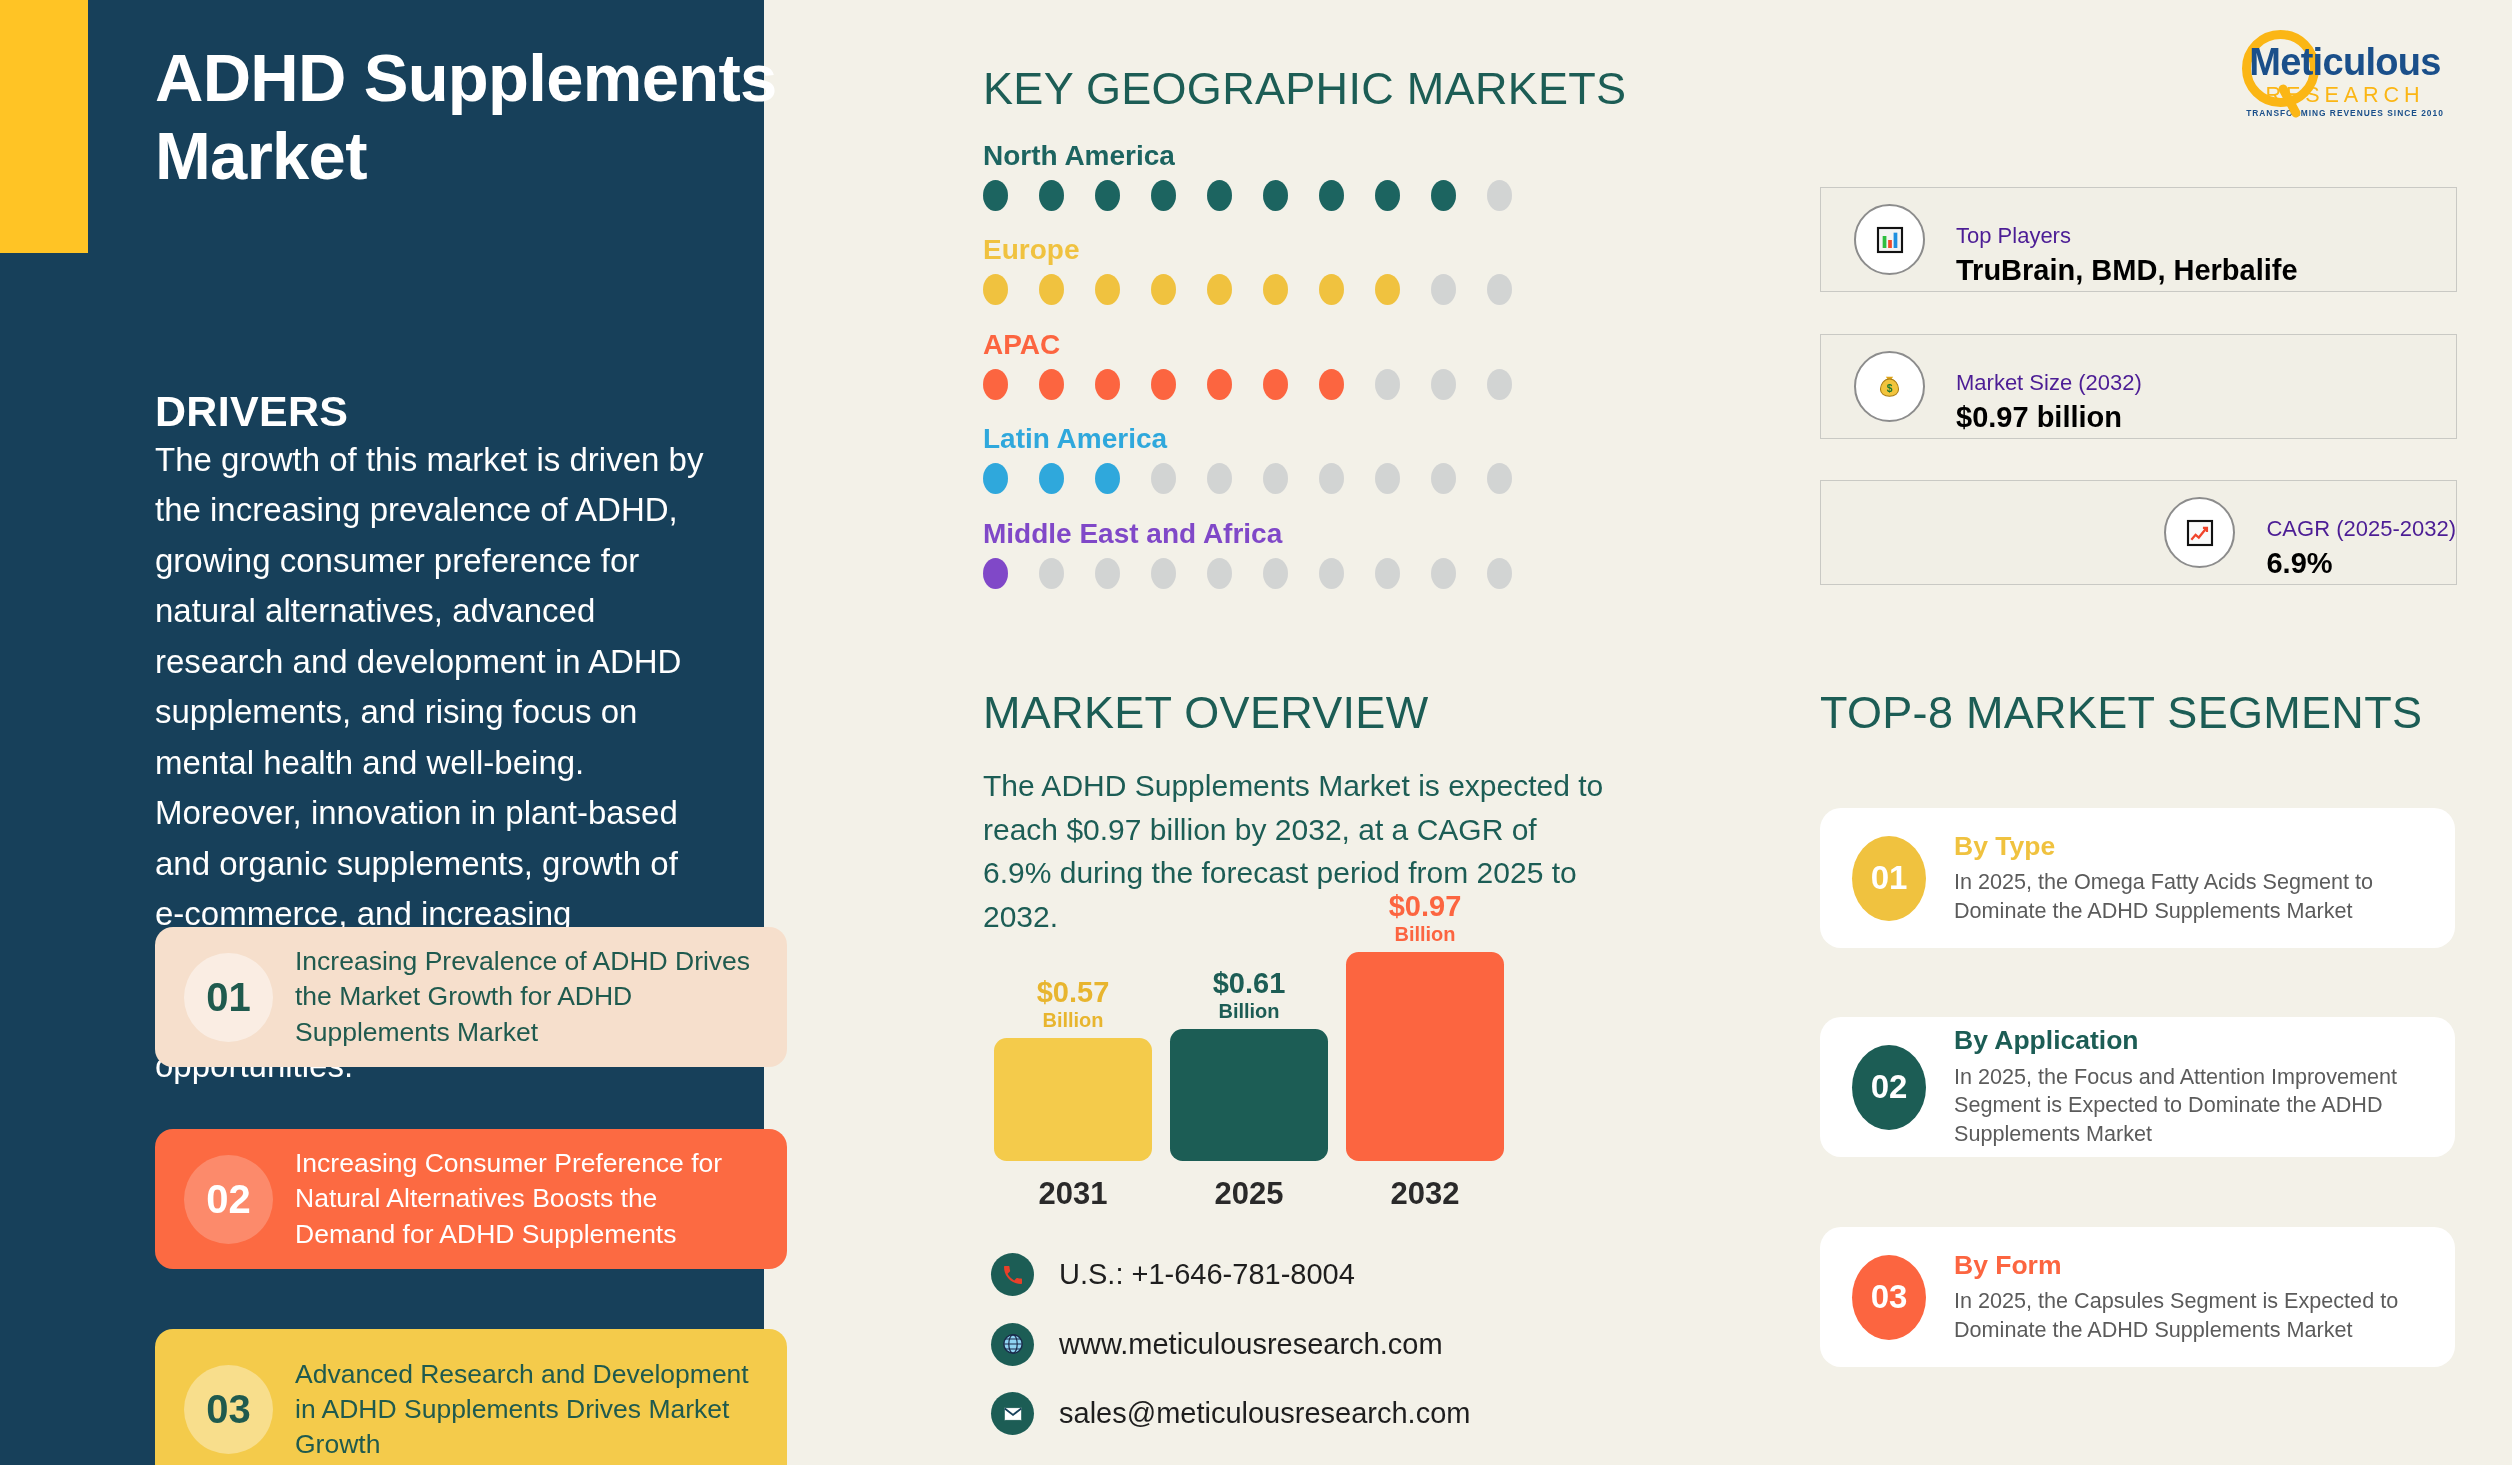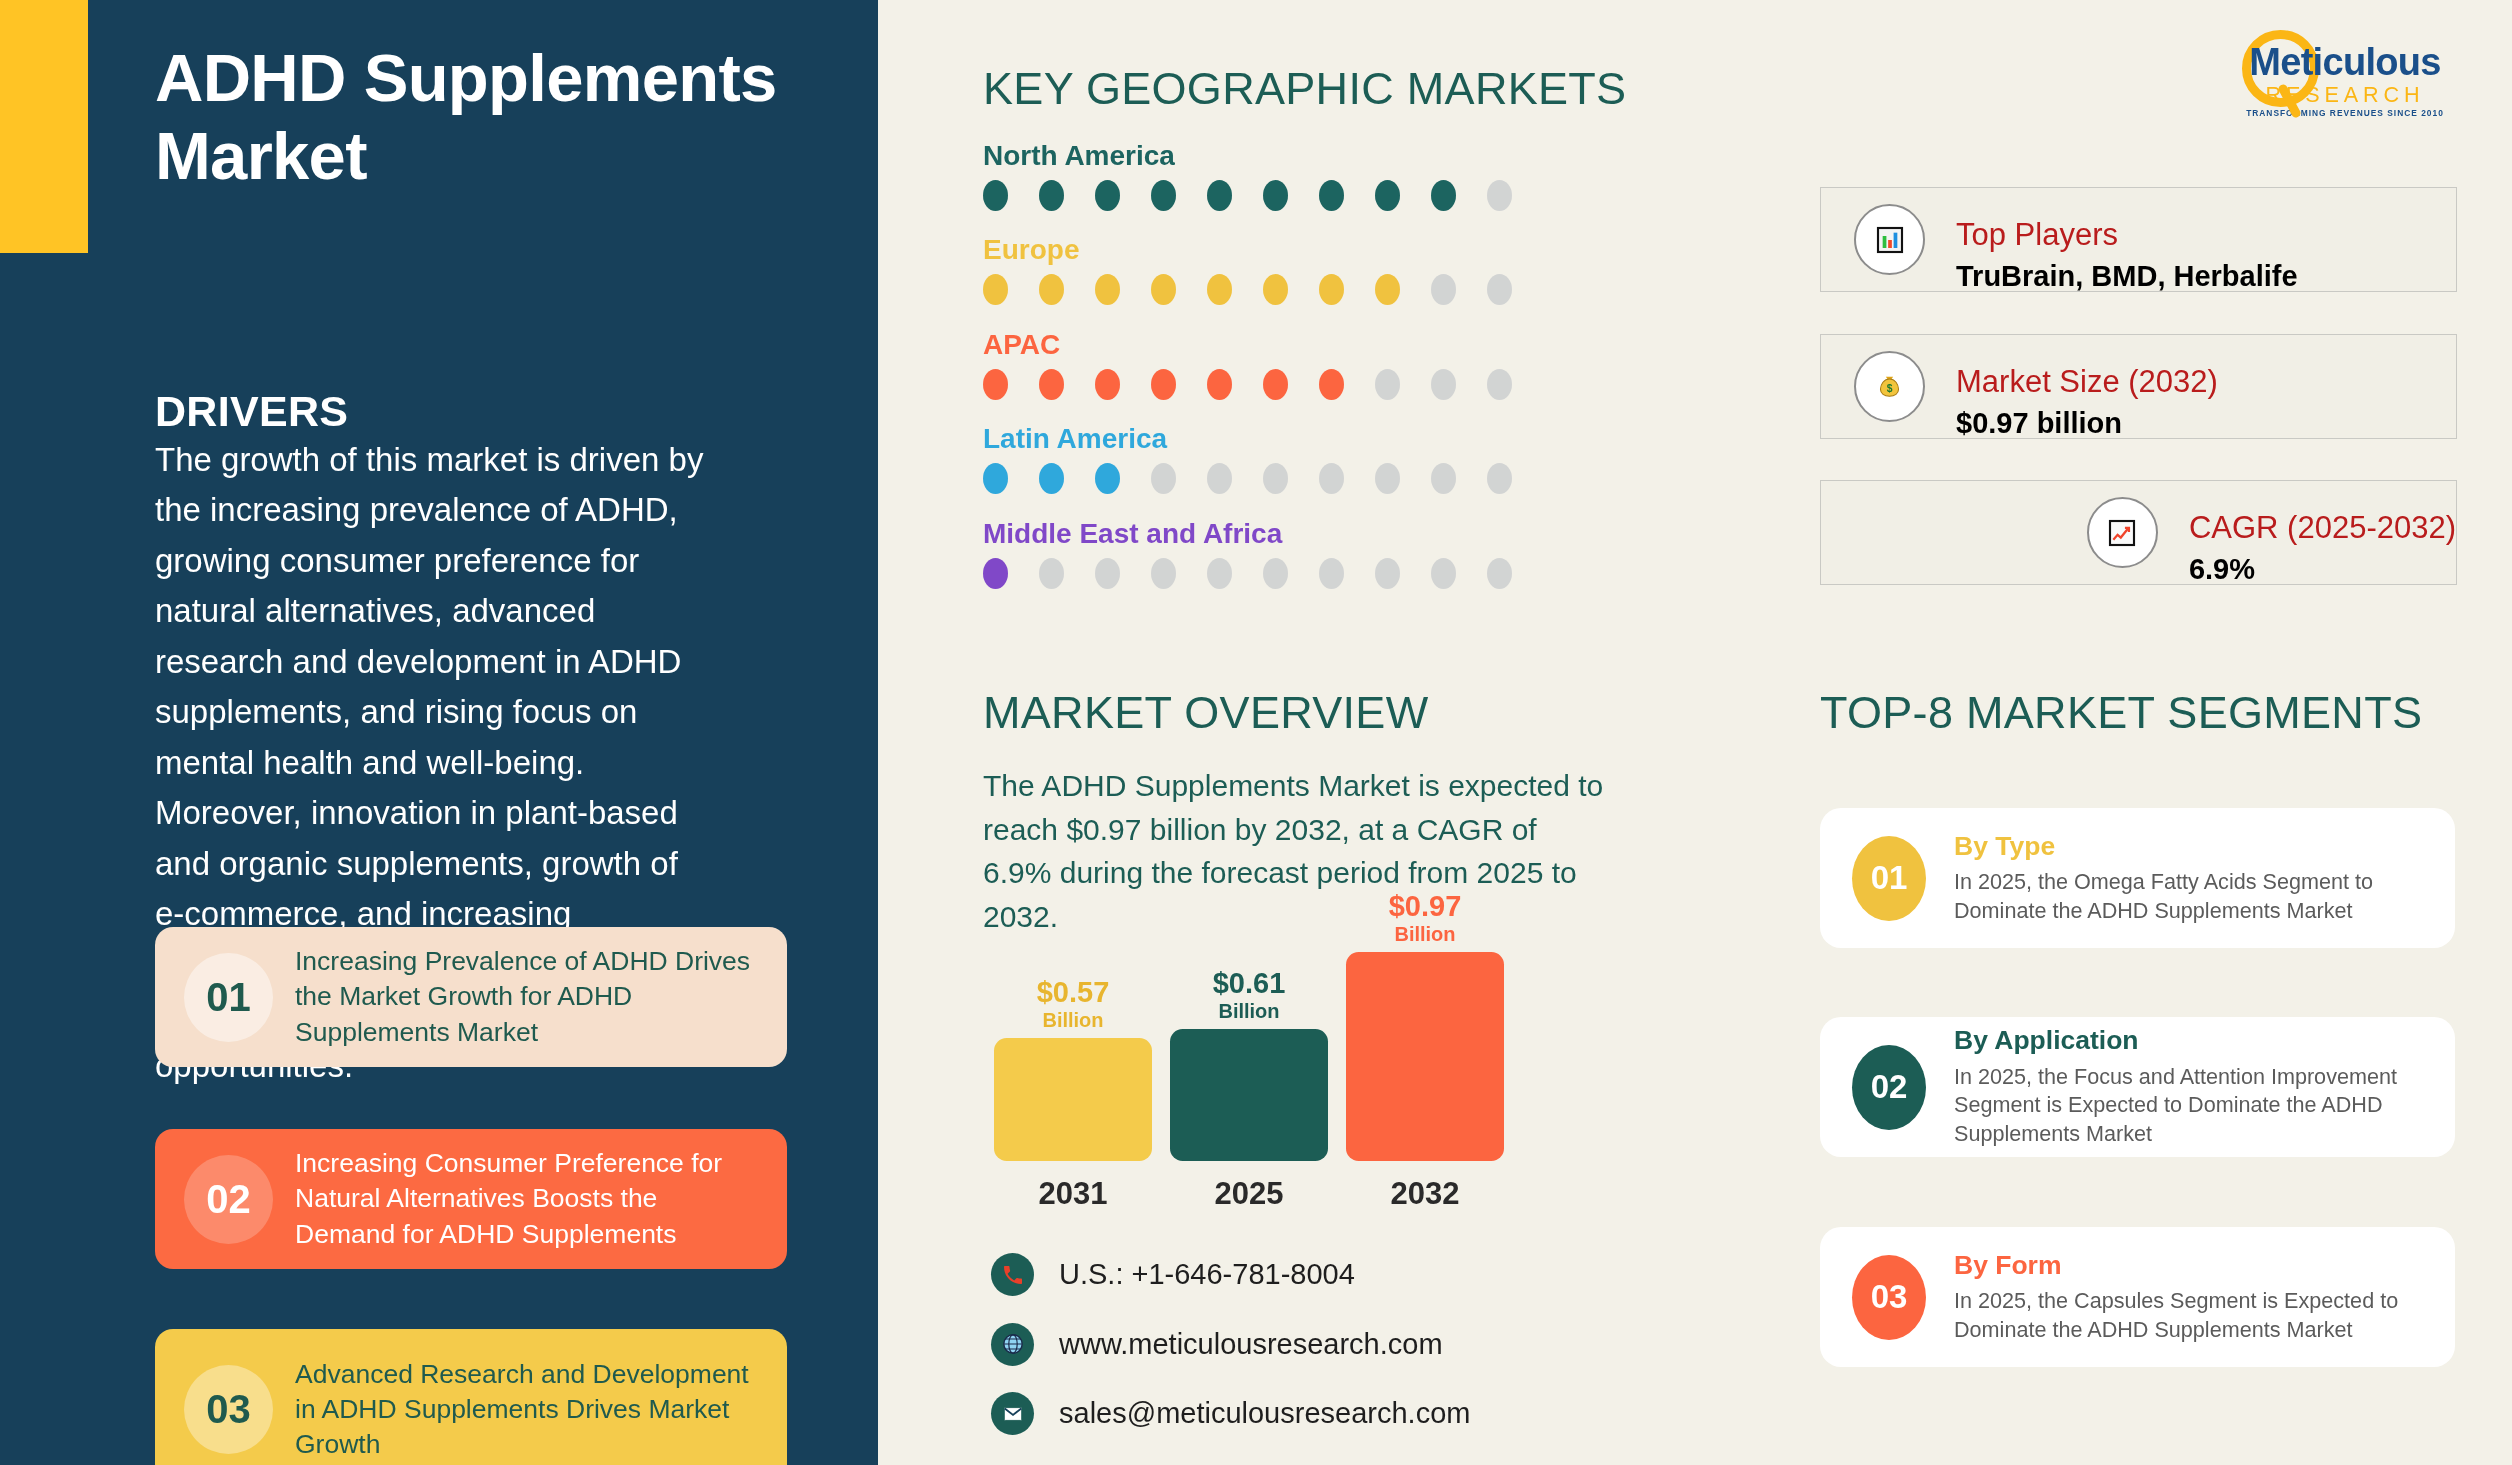--- a/index.html
+++ b/index.html
@@ -7,21 +7,21 @@
     width:2512px;height:1465px;
     background:#F3F1E8;
     font-family:"Liberation Sans", sans-serif;
     overflow:hidden;
     position:relative;
   }
   .root{position:absolute;inset:0;}
 
   
   .left-panel{
-    position:absolute;left:0;top:0;width:878px;height:1465px;
+    position:absolute;left:0;top:0;width:764px;height:1465px;
     background:#17405A;
   }
   .accent-bar{
     position:absolute;left:0;top:0;width:88px;height:253px;
     background:#FFC425;
   }
   .main-title{
     position:absolute;left:155px;top:39px;width:698px;
     color:#ffffff;font-size:67px;font-weight:bold;line-height:1.16;
     letter-spacing:-0.7px;
@@ -138,21 +138,21 @@
   }
   .ic0{top:187px;height:103px;}
   .ic1{top:334px;height:103px;}
   .ic2{top:480px;height:103px;justify-content:flex-end;}
   .info-ic{
     width:67px;height:67px;border-radius:50%;background:#ffffff;
     border:2.8px solid #8C8C8C;flex:0 0 auto;margin-left:33px;
     display:flex;align-items:center;justify-content:center;font-size:32px;
   }
   .info-tx{margin-left:31px;}
-  .info-tx .lbl{font-size:31px;color:#b91c1c;line-height:1.25;margin-top:33px;}
+  .info-tx .lbl{font-size:22px;color:#4c1d95;line-height:1.25;margin-top:33px;}
   .info-tx .val{font-size:29px;font-weight:bold;color:#000000;line-height:1.3;margin-top:2.8px;}
 
   .seg-head{left:1820px;top:687px;}
 
   .seg-card{
     position:absolute;left:1820px;width:635px;height:140px;
     background:#ffffff;border-radius:21px;
     display:flex;align-items:center;
   }
   .sc0{top:808px;}

